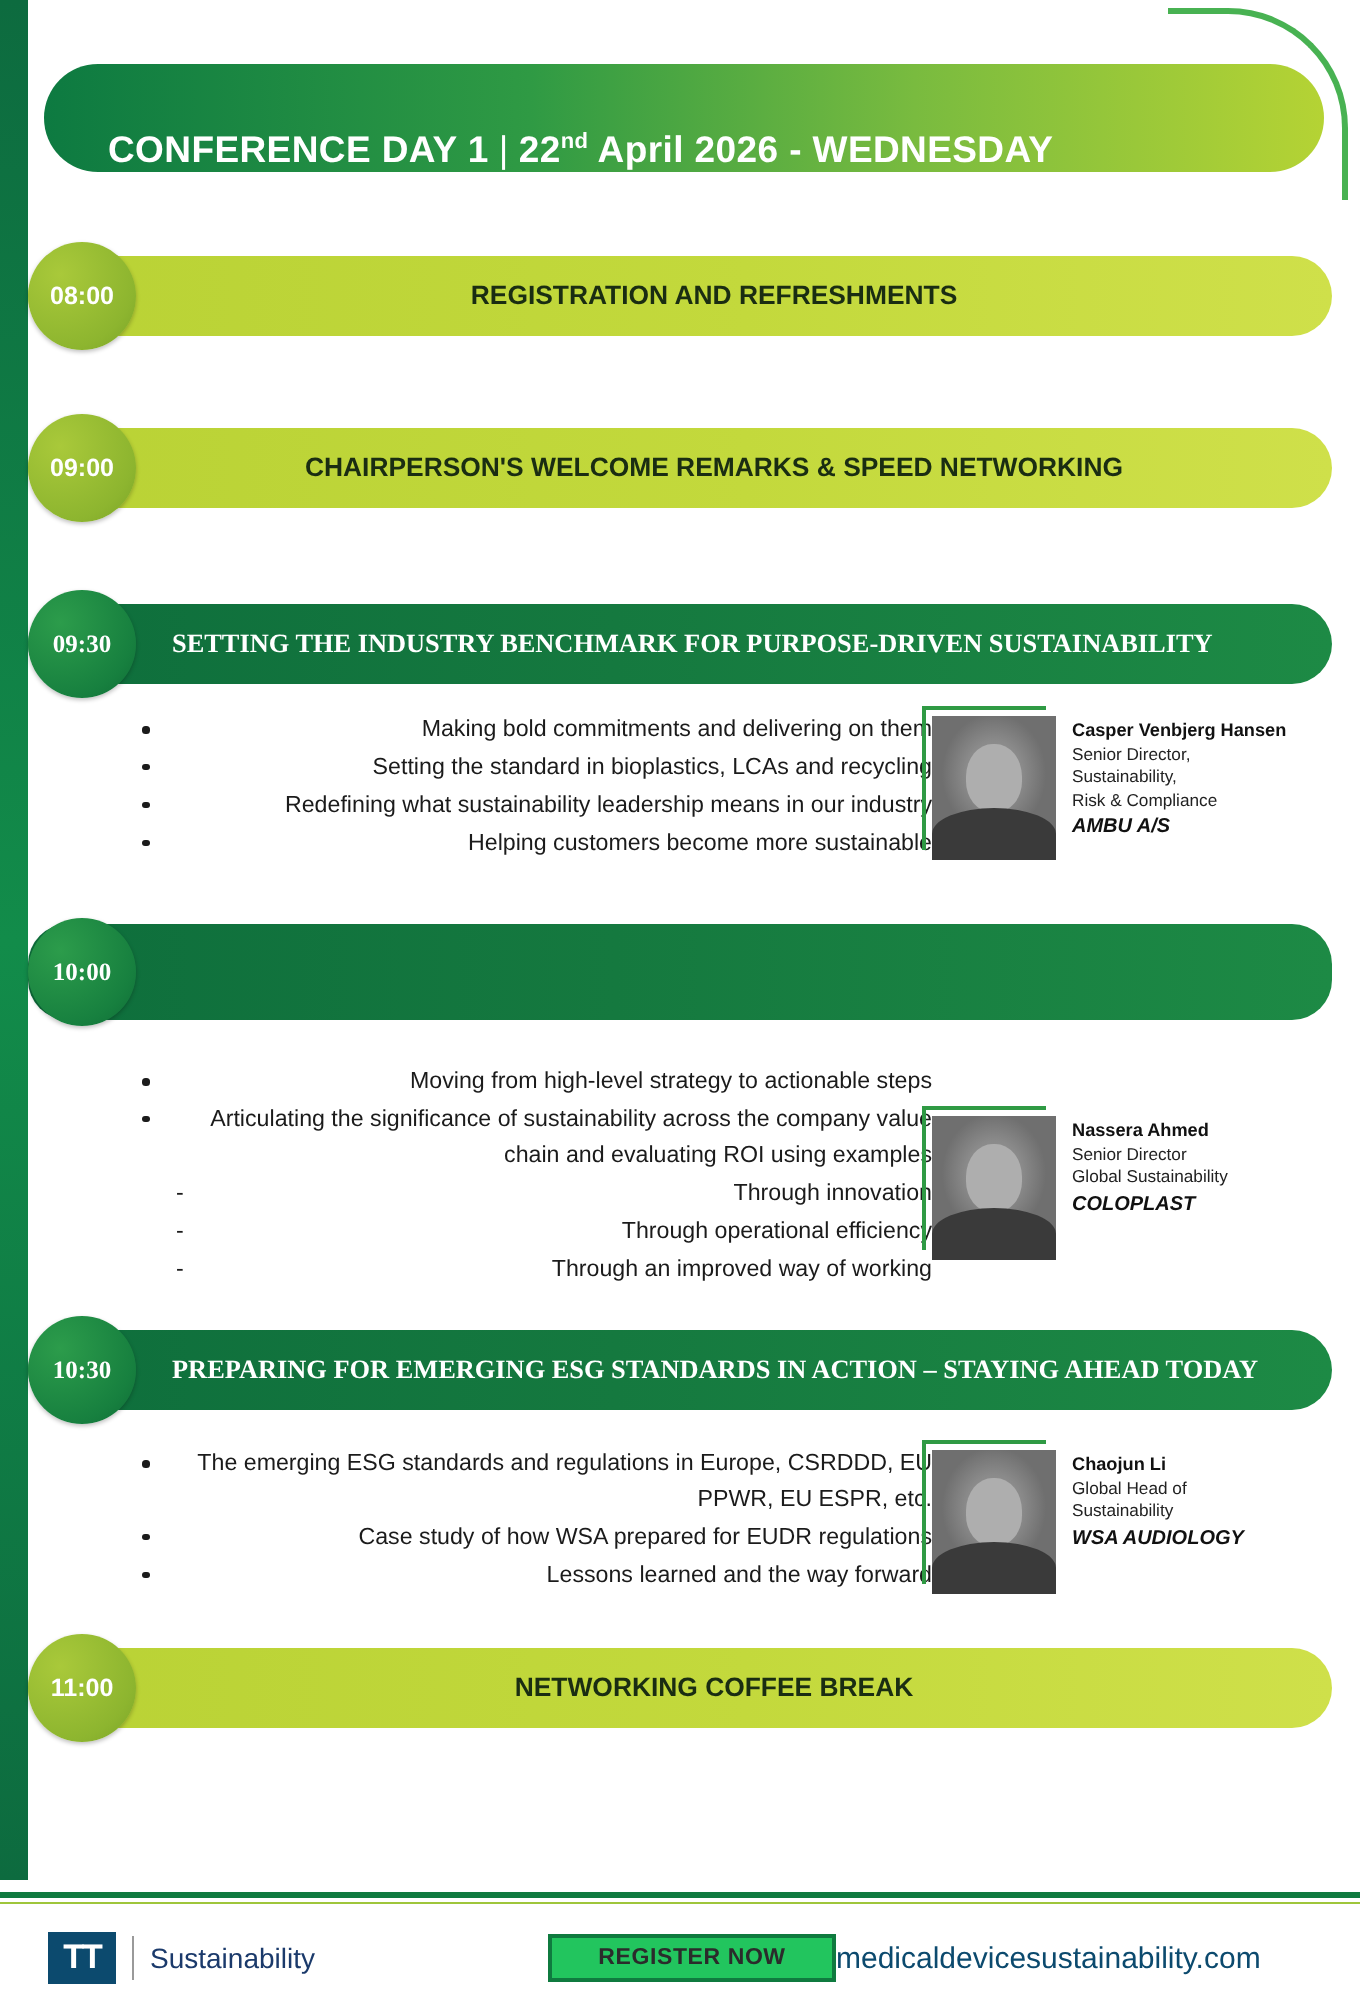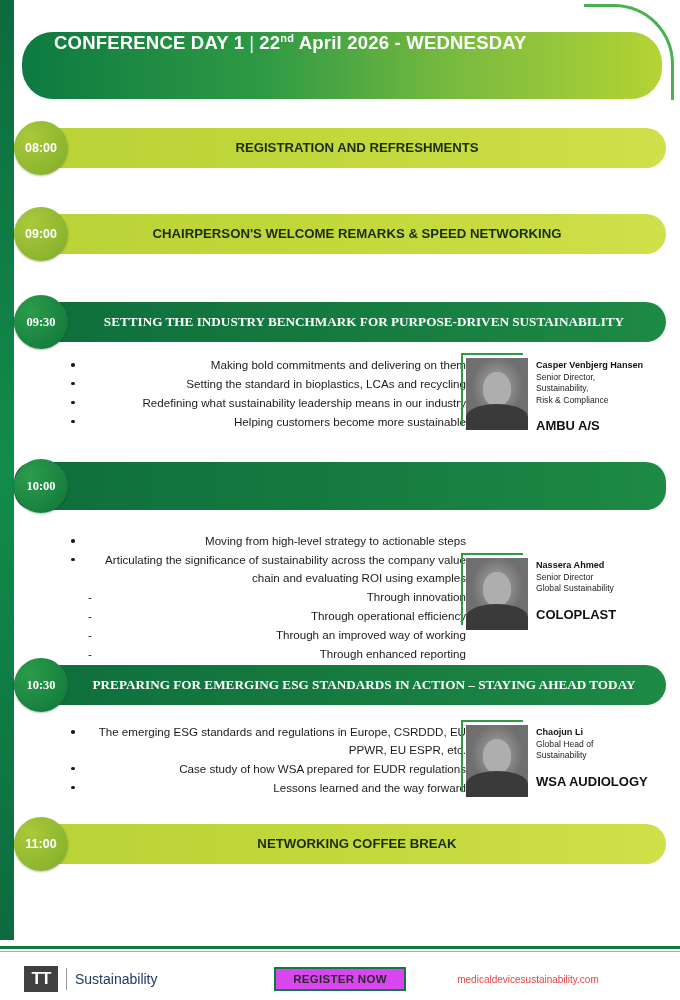--- a/index.html
+++ b/index.html
@@ -32,24 +32,24 @@
     border-left: none;
     border-bottom: none;
     border-top-right-radius: 60px;
     opacity: .95;
   }
 
   
   .header {
     position: absolute;
     left: 22px; top: 32px;
-    width: 640px; height: 67px;
+    width: 640px; height: 54px;
     border-radius: 31px;
     background: linear-gradient(90deg, #0d7a41 0%, #2f9a44 38%, #79bb3f 68%, #b5d334 100%);
-    display: flex; align-items: flex-start;
+    display: flex; align-items: flex-end;
   }
   .header-title {
     color: #ffffff;
     font-size: 18.5px;
     font-weight: bold;
     letter-spacing: .2px;
     padding-left: 32px;
     white-space: nowrap;
   }
   .header-title sup { font-size: 11px; vertical-align: super; }
@@ -57,21 +57,20 @@
 
   
   .session { position: absolute; left: 14px; width: 652px; }
 
   .bar {
     position: relative;
     height: 40px;
     border-radius: 20px;
     display: flex;
     align-items: center;
-    justify-content: center;
   }
   .bar.two-line { height: 48px; }
 
   .bar.lime {
     background: linear-gradient(90deg, #b9d235 0%, #c3d93c 55%, #cfe04a 100%);
   }
   .bar.dark {
     background: linear-gradient(90deg, #0e6e3c 0%, #15793f 45%, #1d8a45 100%);
     font-family: Liberation Serif, serif;
   }
@@ -203,23 +202,24 @@
     padding-top: 1px;
   }
   .speaker-name {
     font-weight: bold;
     font-size: 9.1px;
     color: #111111;
     margin-bottom: 1px;
   }
   .speaker-org {
     font-weight: bold;
-    font-size: 13px;
+    font-size: 10px;
     color: #111111;
-    margin-top: 11px;
+    margin-top: 1px;
+    font-style: italic;
   }
 
   
   .footer-rule {
     position: absolute;
     left: 0; top: 946px;
     width: 680px; height: 3px;
     background: #0f7a3f;
   }
   .footer-rule2 {
@@ -236,53 +236,53 @@
     align-items: center;
   }
   .logo-block {
     display: flex; align-items: center;
     gap: 8px;
     padding-left: 24px;
     width: 250px;
   }
   .logo-tt {
     width: 34px; height: 26px;
-    background: #404040;
+    background: #0c4a6e;
     color: #ffffff;
     font-weight: bold;
     font-size: 17px;
     display: flex; align-items: center; justify-content: center;
     letter-spacing: -1px;
   }
   .logo-divider {
     width: 1px; height: 22px;
     background: #9a9a9a;
   }
   .logo-text {
     font-size: 14px;
     color: #1b3a6b;
     font-weight: normal;
   }
   .register {
-    width: 132px;
+    width: 144px;
     margin-left: 24px;
     text-align: center;
     border: 2px solid #0f7a3f;
     padding: 4px 6px;
     font-size: 11.5px;
     font-weight: bold;
     color: #2b2b2b;
-    background: #d946ef;
+    background: #22c55e;
     letter-spacing: .3px;
   }
   .website {
     flex: 1;
-    text-align: center;
-    font-size: 10px;
-    color: #ef4444;
+    text-align: left;
+    font-size: 15px;
+    color: #0c4a6e;
     padding-right: 30px;
   }
 </style>
 </head>
 <body>
 
 <div class="page">
 
   <div class="left-bar"></div>
   <div class="arc"></div>
@@ -348,21 +348,20 @@
     <div class="body-row" style="padding-top:22px;">
       <div class="bullets">
         <ul>
           <li>Moving from high-level strategy to actionable steps</li>
           <li>Articulating the significance of sustainability across the company value chain and evaluating ROI using examples</li>
         </ul>
         <ul class="sub">
           <li>Through innovation</li>
           <li>Through operational efficiency</li>
           <li>Through an improved way of working</li>
-          <li>Through enhanced reporting</li>
         </ul>
       </div>
       <div class="speaker" style="padding-top:26px;">
         <div class="photo-wrap">
           <div class="photo-frame"></div>
           <div class="photo">
             <div class="bgface"></div>
               <div class="head"></div>
               <div class="shoulders"></div>
           </div>

